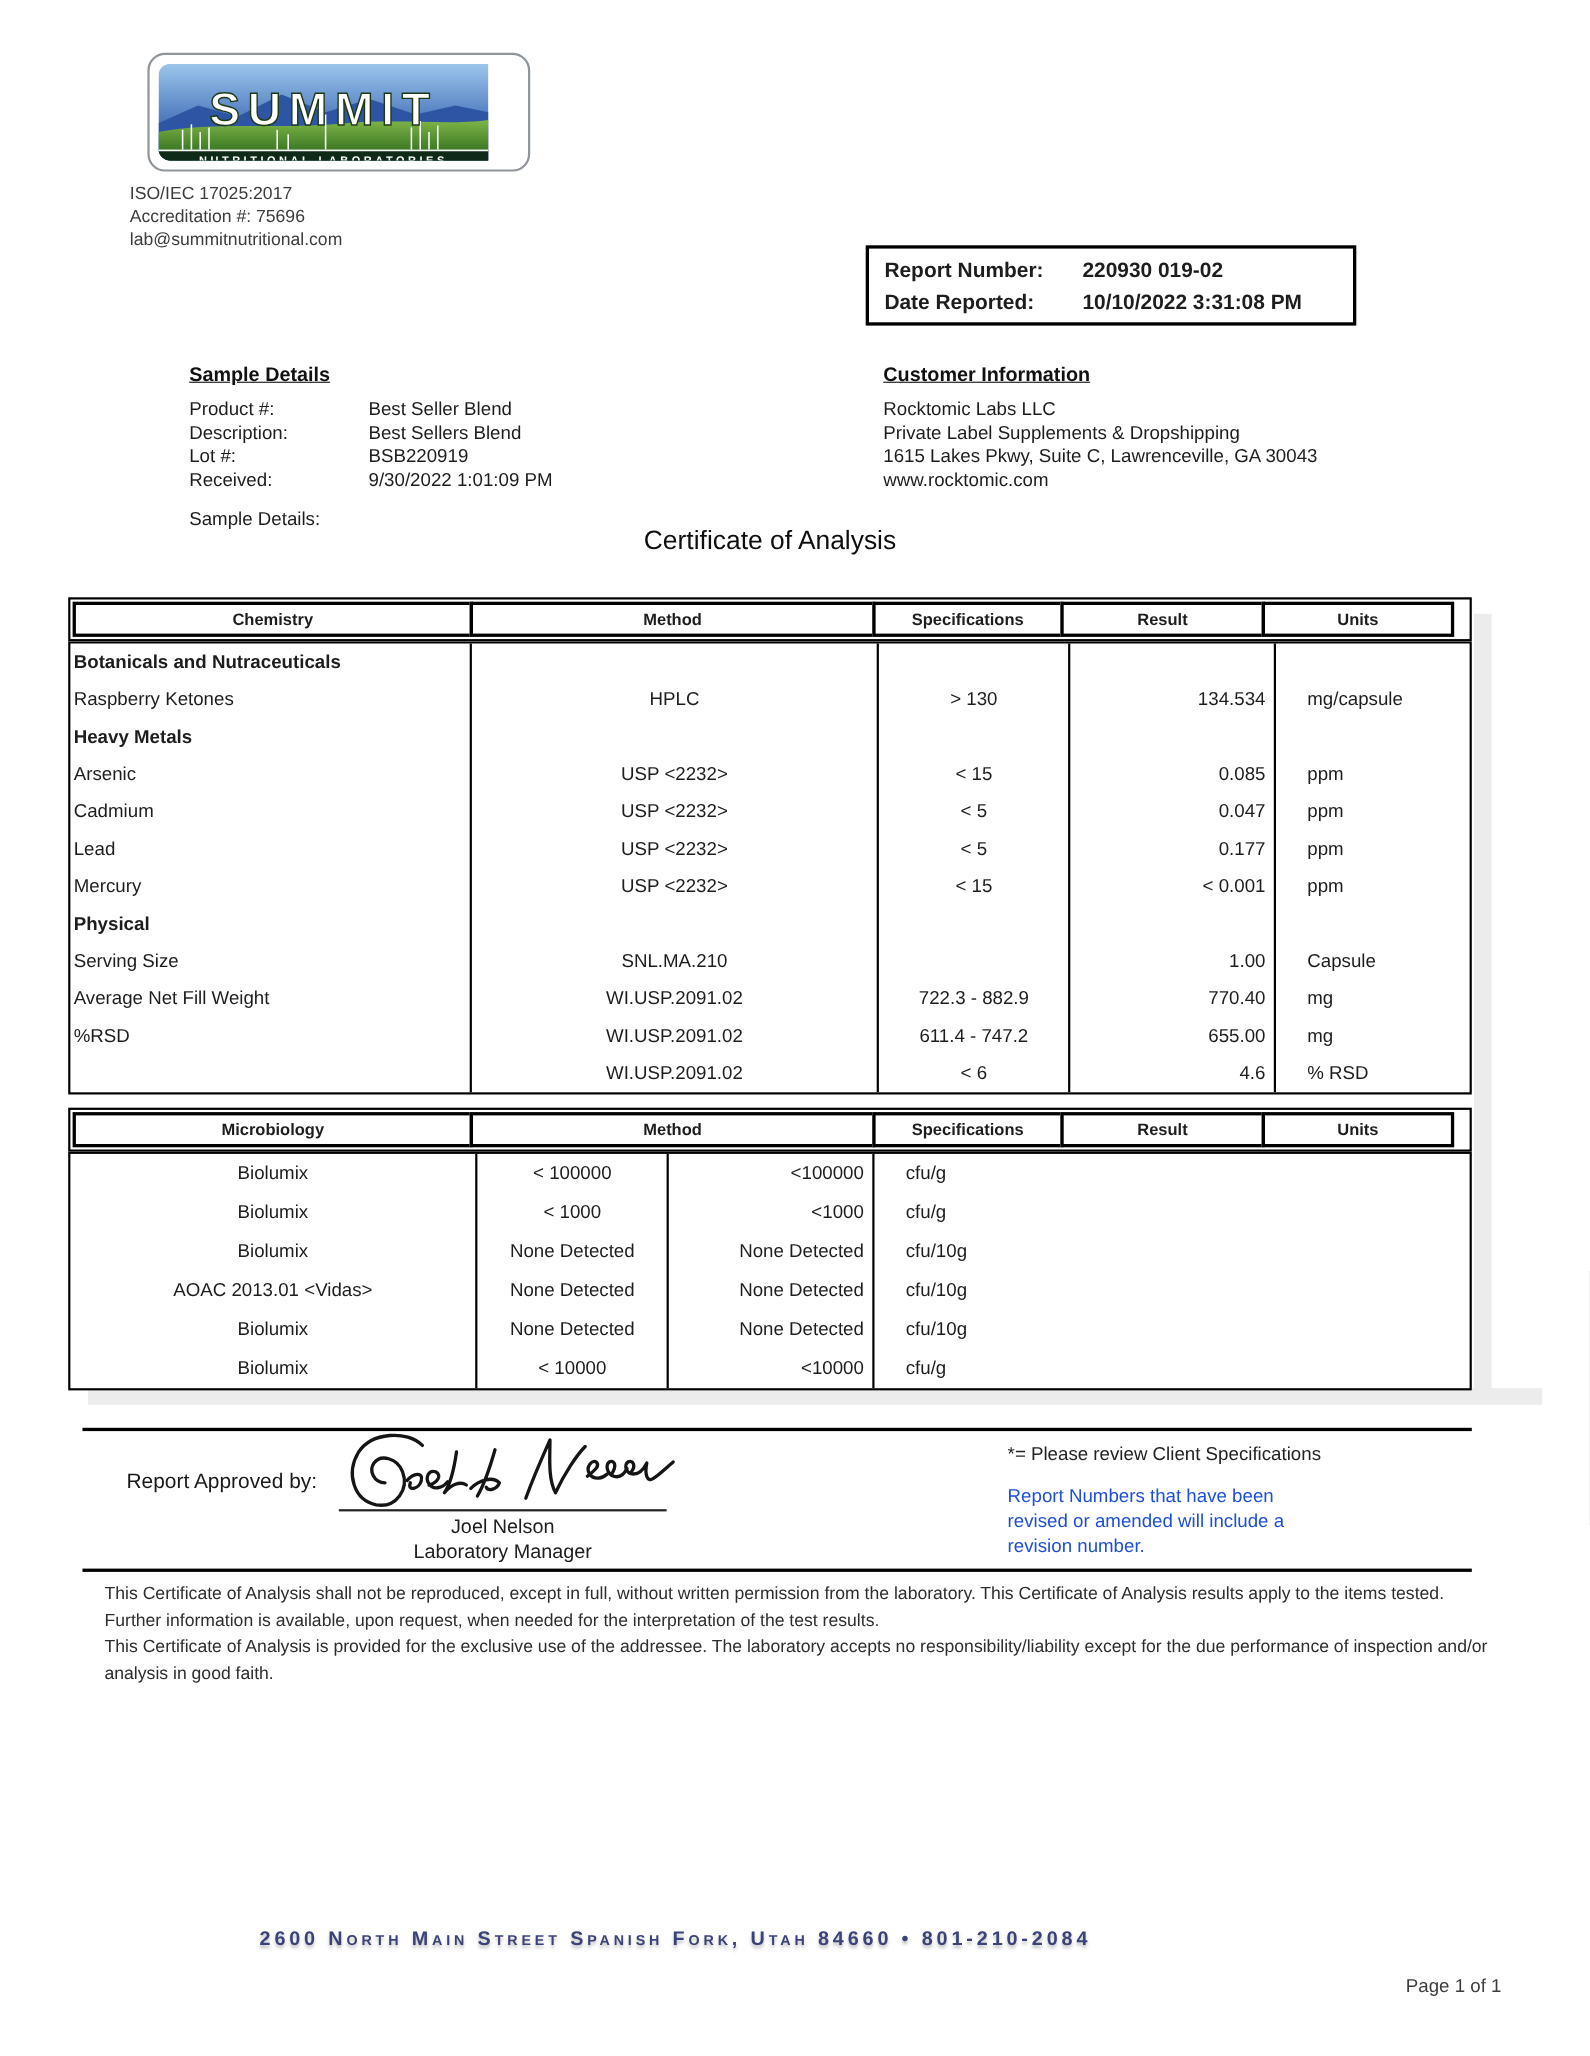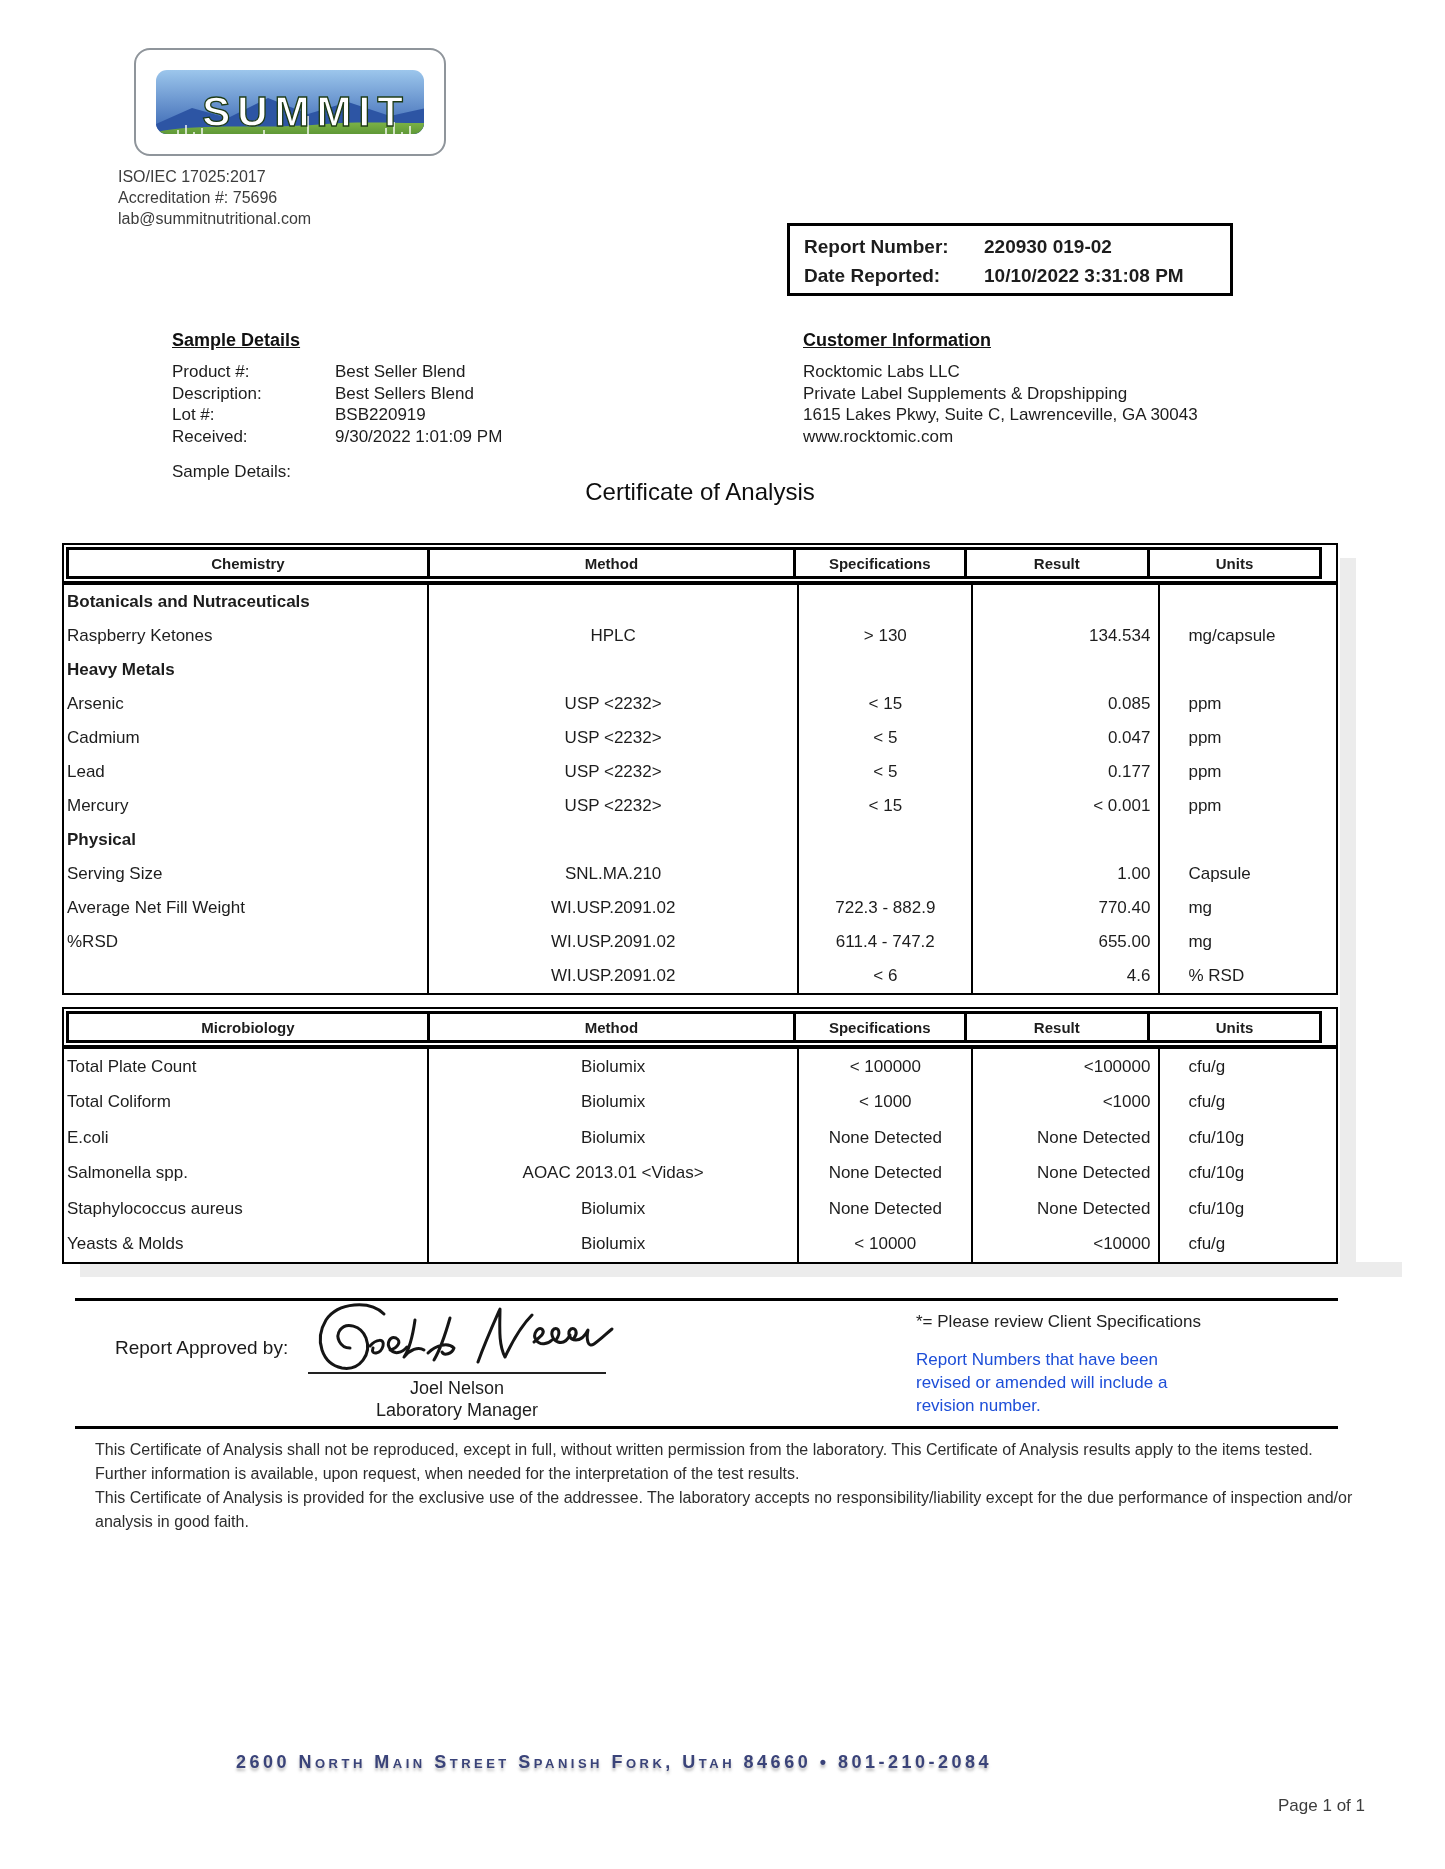--- a/index.html
+++ b/index.html
@@ -1,21 +1,21 @@
 <!DOCTYPE html>
 <html><head>
 <meta charset="utf-8">
 <style>
   html,body{margin:0;padding:0;background:#e9e9e9;}
   .page{position:relative;width:1445px;height:1869px;background:#ffffff;margin:0 auto;
         font-family:"Liberation Sans",sans-serif;color:#1d1d1d;overflow:hidden;}
 
   
-  .logo{position:absolute;left:134px;top:48px;width:312px;height:108px;border:2px solid #8f959b;
-        border-radius:16px;background:#fff;padding:20px;box-sizing:border-box;}
+  .logo{position:absolute;left:134px;top:48px;width:348px;height:108px;border:2px solid #8f959b;
+        border-radius:16px;background:#fff;padding:8px;box-sizing:border-box;}
   .logo-inner{width:100%;height:100%;border-radius:11px;overflow:hidden;}
   .accred{position:absolute;left:118px;top:166px;font-size:16px;line-height:21px;color:#3c3c3c;}
 
   
   .report-box{position:absolute;left:787px;top:223px;width:446px;height:73px;border:3px solid #000;
               box-sizing:border-box;padding:6px 0 0 14px;}
   .rb-row{display:flex;font-weight:bold;font-size:19px;line-height:29px;}
   .rb-label{width:180px;}
 
   
@@ -256,28 +256,20 @@
     </div>
 
   <div class="coa-head" style="top:1007px;" id="micro-head">
       <div class="hcell c0">Microbiology</div>
       <div class="hcell c1">Method</div>
       <div class="hcell c2">Specifications</div>
       <div class="hcell c3 hsmall">Result</div>
       <div class="hcell c4">Units</div>
     </div>
   <div class="coa-body" style="top:1047px;--rh:35.5px;" id="micro-body">
-      <div class="bcol c0">
-        <div class="cell">Total Plate Count</div>
-        <div class="cell">Total Coliform</div>
-        <div class="cell">E.coli</div>
-        <div class="cell">Salmonella spp.</div>
-        <div class="cell">Staphylococcus aureus</div>
-        <div class="cell">Yeasts &amp; Molds</div>
-      </div>
       <div class="bcol c1">
         <div class="cell">Biolumix</div>
         <div class="cell">Biolumix</div>
         <div class="cell">Biolumix</div>
         <div class="cell">AOAC 2013.01 &lt;Vidas&gt;</div>
         <div class="cell">Biolumix</div>
         <div class="cell">Biolumix</div>
       </div>
       <div class="bcol c2">
         <div class="cell">&lt; 100000</div>

